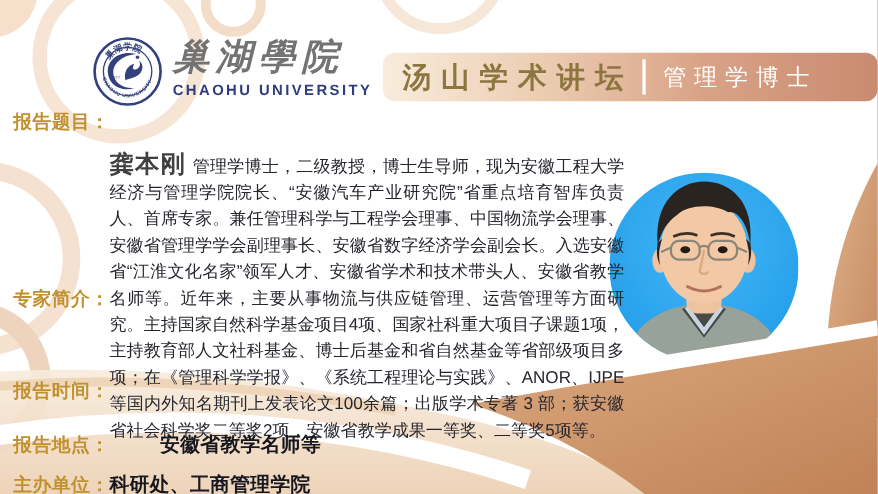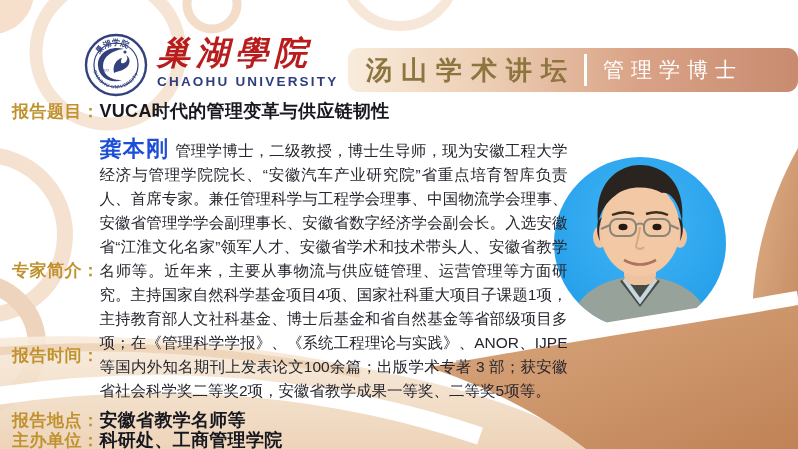--- a/index.html
+++ b/index.html
@@ -17,21 +17,21 @@
   .waves{z-index:3;}
 
   
   .logo-block{position:absolute;left:84px;top:33px;display:flex;align-items:flex-start;z-index:4;}
   .emblem{width:64px;height:64px;}
   .logo-text{margin-left:9px;padding-top:2px;}
   .logo-cn{
     font-family:"Liberation Serif","DejaVu Serif",serif;
     font-style:italic;font-weight:bold;
     font-size:33px;line-height:36px;letter-spacing:6px;
-    color:#b91c1c;white-space:nowrap;
+    color:#737373;white-space:nowrap;
   }
   .logo-en{
     font-size:13.5px;font-weight:bold;letter-spacing:2.2px;
     color:#2e3e7d;margin-top:3px;white-space:nowrap;
   }
 
   .banner{
     position:absolute;left:348px;top:48px;right:0;height:44px;z-index:4;
     background:linear-gradient(90deg,#f9ecdc 0%,#eccdb2 32%,#d9a286 65%,#c88b70 100%);
     display:flex;align-items:center;border-radius:11px;
@@ -53,32 +53,32 @@
   .label{
     font-size:17px;font-weight:bold;color:#c0922f;flex:0 0 auto;
     letter-spacing:0.5px;
   }
   .value{
     font-size:18px;font-weight:bold;color:#17171f;letter-spacing:0.3px;
   }
   .title-row{top:99px;}
   .intro-row{top:138px;}
   .time-row{top:344px;}
-  .place-row{top:408px;}
+  .place-row{top:392px;gap:46px;}
   .host-row{top:428px;}
 
   .bio{
     width:468px;
     white-space:normal;
     font-size:15.5px;line-height:24px;color:#26262e;
     font-weight:500;
     text-align:justify;
   }
   .expert-name{
-    font-size:22px;font-weight:bold;color:#1d4ed8;line-height:1;
+    font-size:22px;font-weight:bold;color:#404040;line-height:1;
     letter-spacing:1px;margin-right:6px;
   }
 
   
   .photo{
     position:absolute;left:554px;top:157px;width:172px;height:172px;
     border-radius:50%;overflow:hidden;z-index:2;
   }
 </style>
 </head>
@@ -188,21 +188,20 @@
   </div>
 
   <div class="banner">
     <span class="banner-forum">汤山学术讲坛</span>
     <span class="banner-divider"></span>
     <span class="banner-session">管理学博士</span>
   </div>
 
   <div class="row title-row">
     <span class="label">报告题目：</span>
-    <span class="value">VUCA时代的管理变革与供应链韧性</span>
   </div>
 
   <div class="row intro-row">
     <span class="label">专家简介：</span>
     <div class="bio">
       <span class="expert-name">龚本刚</span><span>管理学博士，二级教授，博士生导师，现为安徽工程大学经济与管理学院院长、“安徽汽车产业研究院”省重点培育智库负责人、首席专家。兼任管理科学与工程学会理事、中国物流学会理事、安徽省管理学学会副理事长、安徽省数字经济学会副会长。入选安徽省“江淮文化名家”领军人才、安徽省学术和技术带头人、安徽省教学名师等。近年来，主要从事物流与供应链管理、运营管理等方面研究。主持国家自然科学基金项目4项、国家社科重大项目子课题1项，主持教育部人文社科基金、博士后基金和省自然基金等省部级项目多项；在《管理科学学报》、《系统工程理论与实践》、ANOR、IJPE等国内外知名期刊上发表论文100余篇；出版学术专著 3 部；获安徽省社会科学奖二等奖2项，安徽省教学成果一等奖、二等奖5项等。</span>
     </div>
   </div>
 
   <div class="row time-row">

